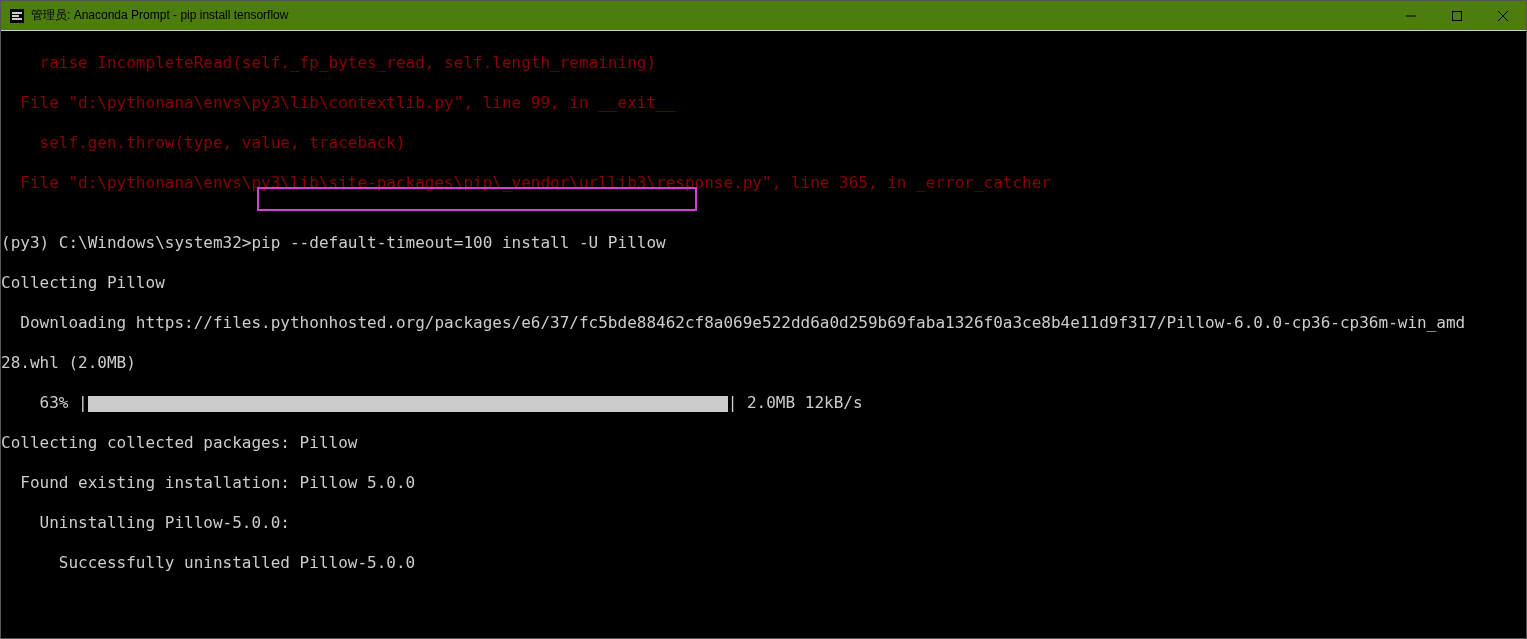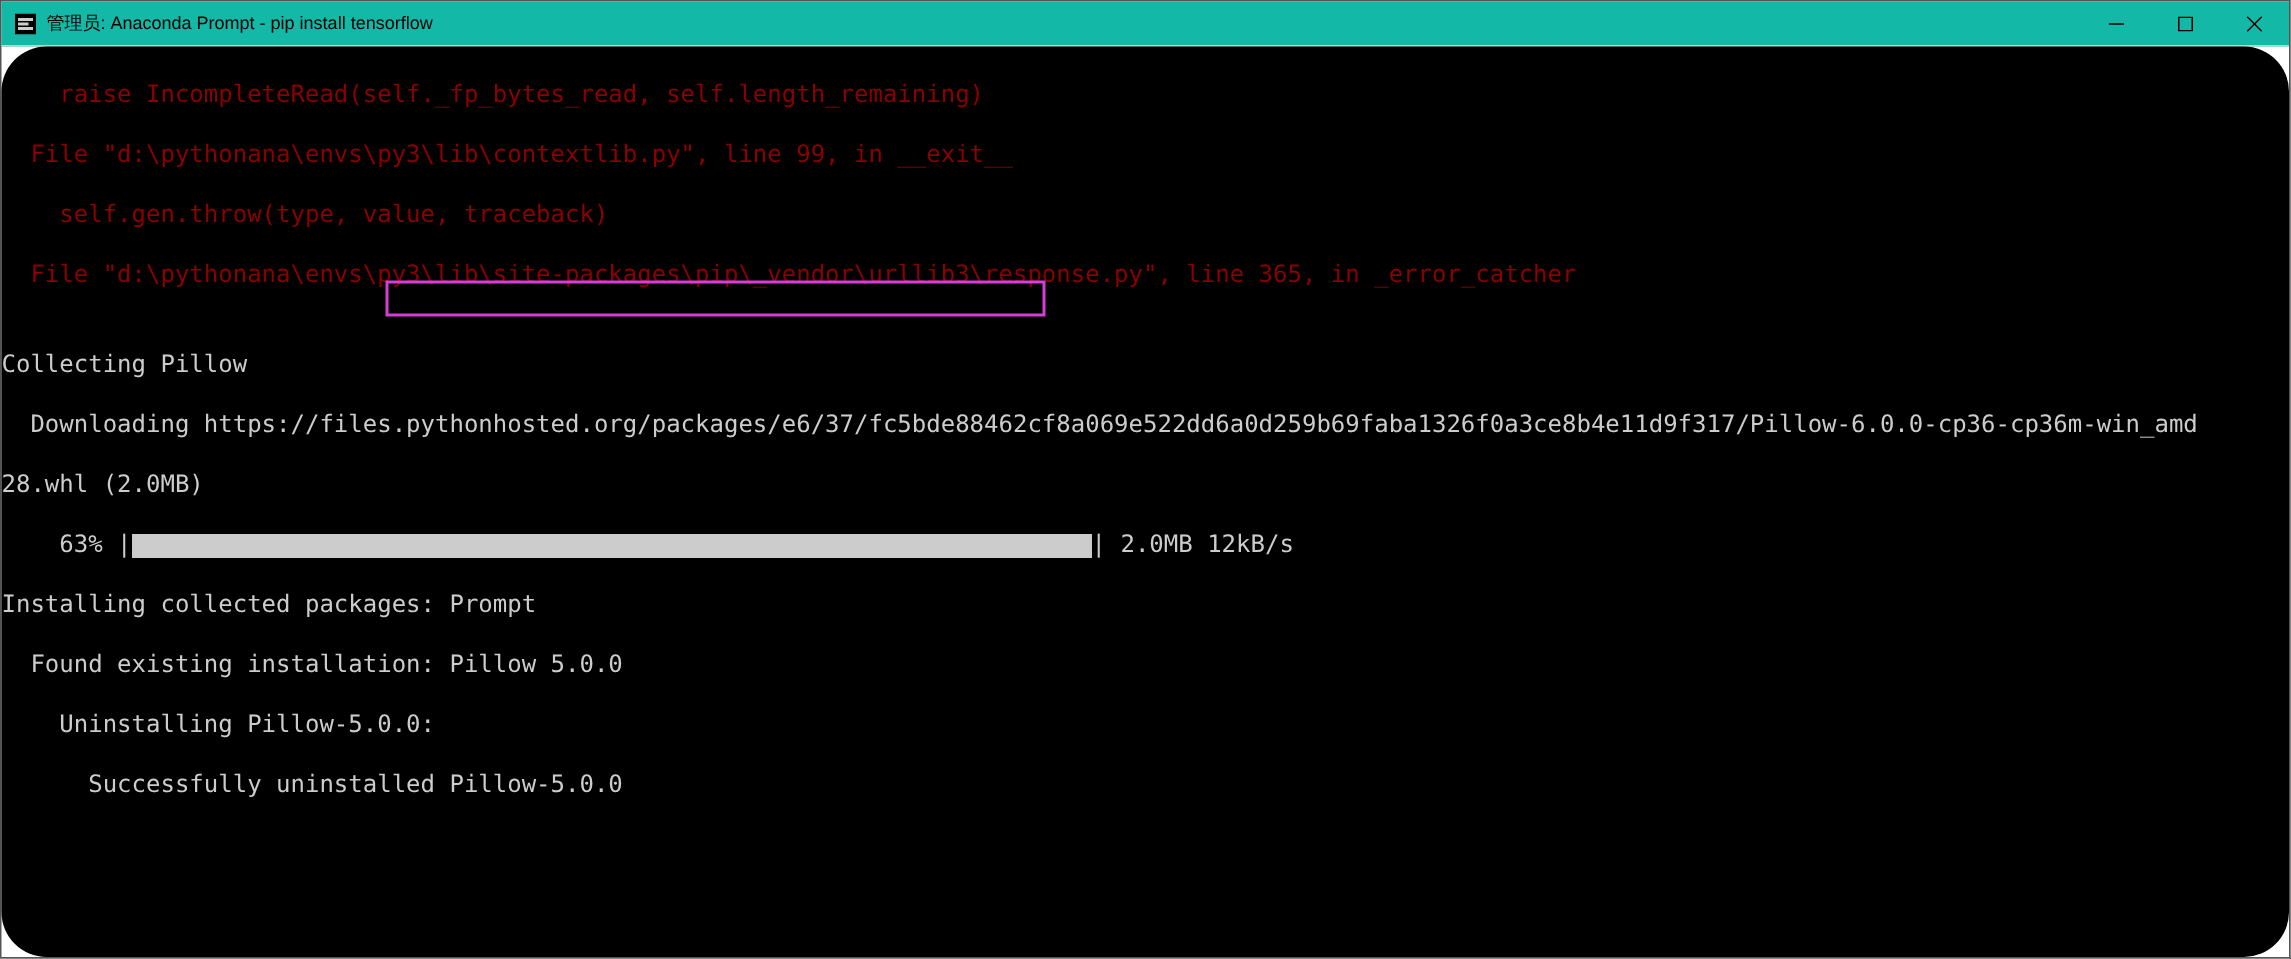--- a/index.html
+++ b/index.html
@@ -14,21 +14,21 @@
   .window {
     width: 1527px;
     height: 639px;
     background: #fff;
     display: flex;
     flex-direction: column;
     border: 1px solid #555;
   }
   .titlebar {
     height: 30px;
-    background: #14b8a6;
+    background: #4d7c0f;
     display: flex;
     align-items: center;
     padding-left: 8px;
     font-size: 12px;
     color: #000;
     border-bottom: 1px solid #ccc;
   }
   .titlebar .app-icon {
     width: 16px; height: 16px;
     margin-right: 6px;
@@ -49,21 +49,20 @@
     flex: 1;
     background: #000;
     font-family: "NSimSun", "SimSun", "Consolas", monospace;
     font-size: 16px;
     line-height: 20px;
     color: #ccc;
     padding: 2px 0 0 0;
     white-space: pre;
     overflow: hidden;
     position: relative;
-    border-radius: 30px;
   }
   .line { white-space: pre; }
   .err { color: #8B0000; }
   .highlight-box {
     position: absolute;
     border: 2px solid #d63fd6;
     pointer-events: none;
   }
   .bar-filled {
     display: inline-block;
@@ -112,25 +111,26 @@
         </svg>
     </div>
   </div>
 
   <div class="terminal">
 <div class="line err">    raise IncompleteRead(self._fp_bytes_read, self.length_remaining)</div>
 <div class="line err">  File "d:\pythonana\envs\py3\lib\contextlib.py", line 99, in __exit__</div>
 <div class="line err">    self.gen.throw(type, value, traceback)</div>
 <div class="line err">  File "d:\pythonana\envs\py3\lib\site-packages\pip\_vendor\urllib3\response.py", line 365, in _error_catcher</div>
 <div class="line"></div>
+<div class="line"><span>(py3) C:\Windows\system32&gt;</span><span>pip --default-timeout=100 install -U Pillow</span></div>
 <div class="line">Collecting Pillow</div>
 <div class="line">  Downloading https://files.pythonhosted.org/packages/e6/37/fc5bde88462cf8a069e522dd6a0d259b69faba1326f0a3ce8b4e11d9f317/Pillow-6.0.0-cp36-cp36m-win_amd</div>
 <div class="line">28.whl (2.0MB)</div>
 <div class="line"><span>    63% |</span><span class="bar-filled" style="width:640px"></span><span>| 2.0MB 12kB/s</span></div>
-<div class="line">Installing collected packages: Prompt</div>
+<div class="line">Collecting collected packages: Pillow</div>
 <div class="line">  Found existing installation: Pillow 5.0.0</div>
 <div class="line">    Uninstalling Pillow-5.0.0:</div>
 <div class="line">      Successfully uninstalled Pillow-5.0.0</div>
 
 <div class="line"></div>
 
 
 
 
 

